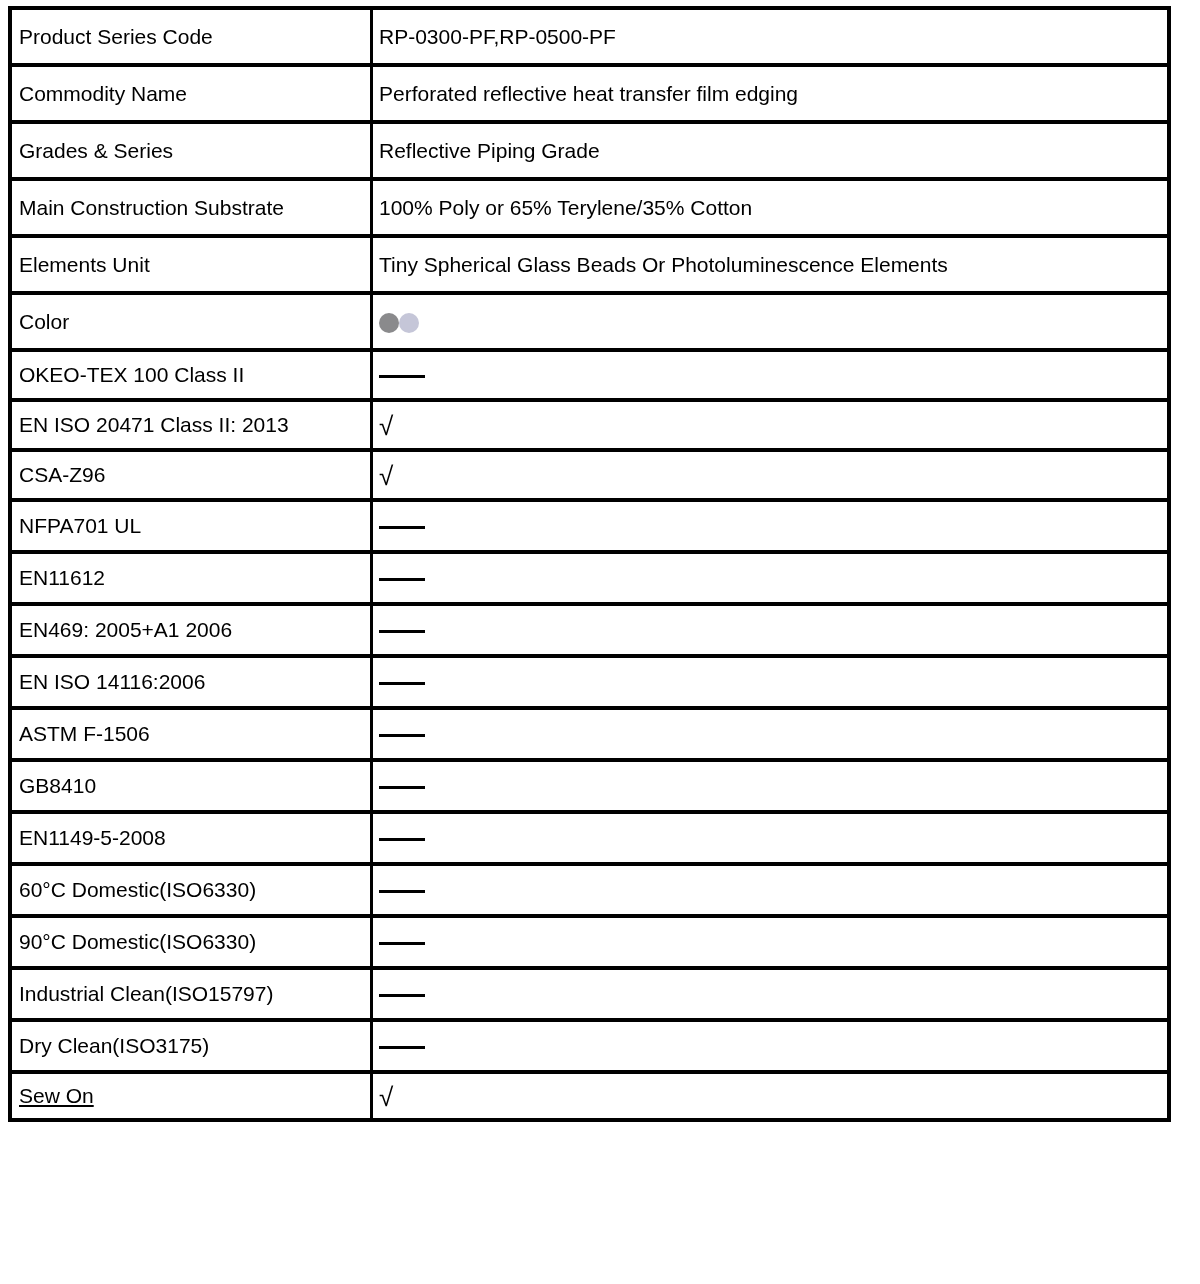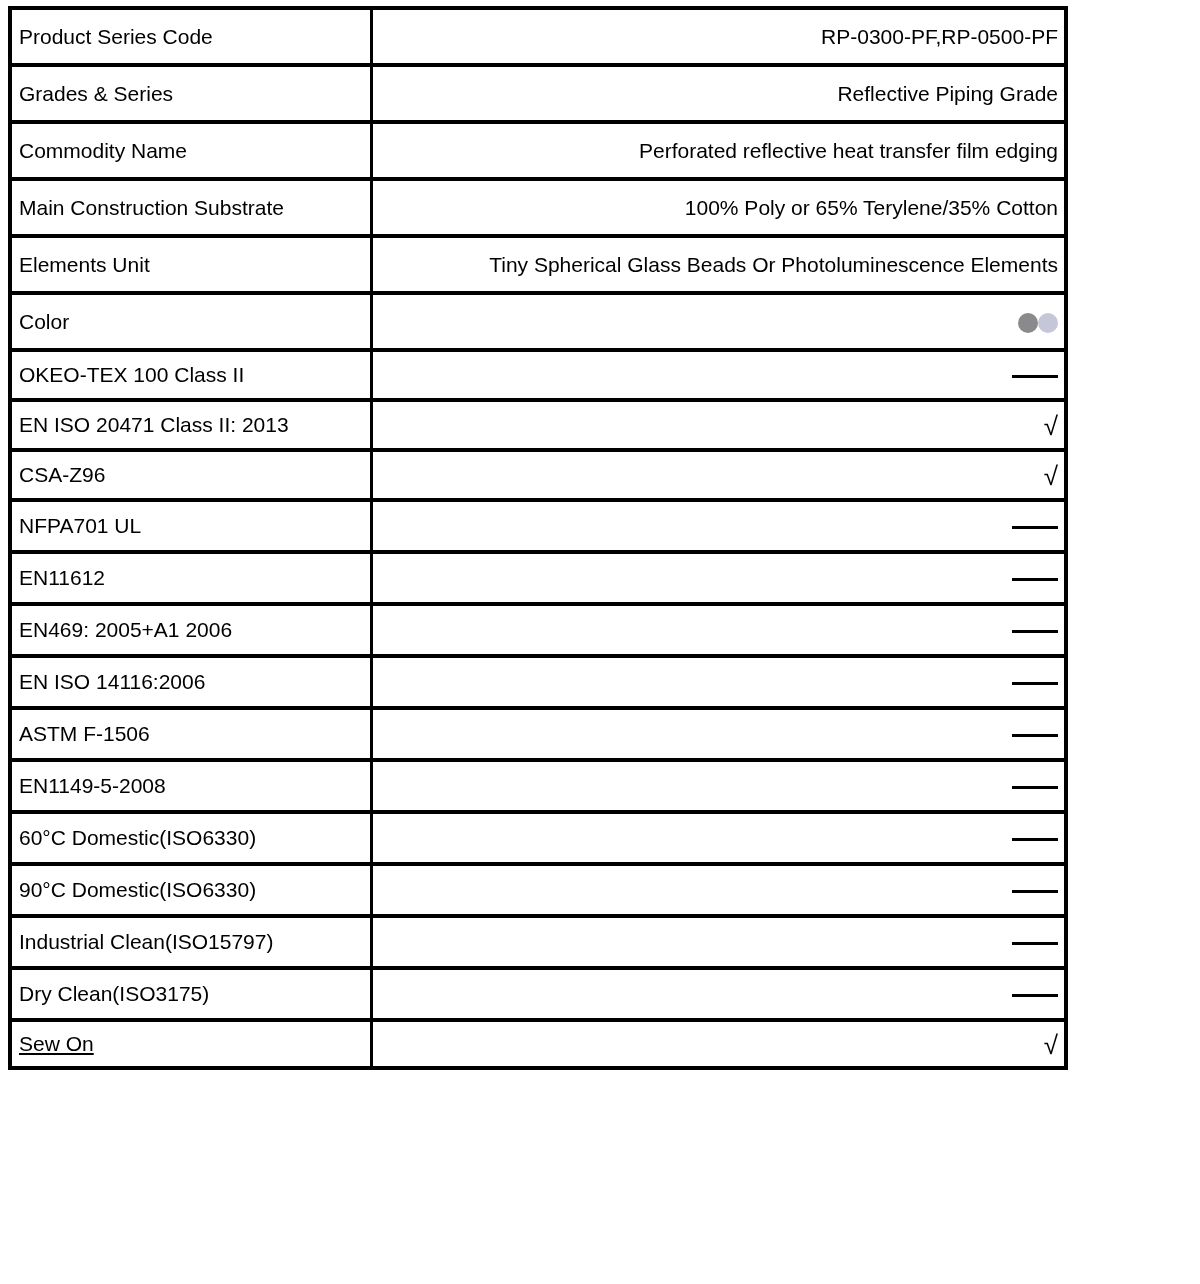--- a/index.html
+++ b/index.html
@@ -13,39 +13,39 @@
     font-family: "Liberation Sans", "DejaVu Sans", sans-serif;
     color: #000000;
     overflow: hidden;
   }
   .table-wrap {
     margin: 6px 0 0 8px;
   }
   table.spec-table {
     border-collapse: collapse;
     table-layout: fixed;
-    width: 1060px;
+    width: 1163px;
     border: 4px solid #000000;
   }
   table.spec-table td {
     border-top: 4px solid #000000;
     border-bottom: 4px solid #000000;
     font-size: 21px;
     vertical-align: middle;
     overflow: hidden;
     white-space: nowrap;
   }
   td.label-cell {
     width: 347px;
     border-right: 3px solid #000000;
     text-align: left;
     padding: 0 4px 0 7px;
   }
   td.value-cell {
-    text-align: right;
+    text-align: left;
     padding: 0 6px;
   }
   
   tr.spec-row            { height: 57px; }
   tr.spec-row.h-short    { height: 50px; }
   tr.spec-row.h-mid      { height: 52px; }
   tr.spec-row.h-last     { height: 48px; text-decoration: underline; }
 
   .check {
     display: inline-block;
@@ -74,26 +74,26 @@
 <body>
 
 <div class="table-wrap">
   <table class="spec-table">
     <tbody>
         <tr class="spec-row">
           <td class="label-cell">Product Series Code</td>
           <td class="value-cell">RP-0300-PF,RP-0500-PF</td>
         </tr>
         <tr class="spec-row">
+          <td class="label-cell">Commodity Name</td>
+          <td class="value-cell">Perforated reflective heat transfer film edging</td>
+        </tr>
+        <tr class="spec-row">
           <td class="label-cell">Grades &amp; Series</td>
           <td class="value-cell">Reflective Piping Grade</td>
-        </tr>
-        <tr class="spec-row">
-          <td class="label-cell">Commodity Name</td>
-          <td class="value-cell">Perforated reflective heat transfer film edging</td>
         </tr>
         <tr class="spec-row">
           <td class="label-cell">Main Construction Substrate</td>
           <td class="value-cell">100% Poly or 65% Terylene/35% Cotton</td>
         </tr>
         <tr class="spec-row">
           <td class="label-cell">Elements Unit</td>
           <td class="value-cell">Tiny Spherical Glass Beads Or Photoluminescence Elements</td>
         </tr>
         <tr class="spec-row">
@@ -126,20 +126,24 @@
         </tr>
         <tr class="spec-row h-mid">
           <td class="label-cell">EN ISO 14116:2006</td>
           <td class="value-cell"><span class="dash"></span></td>
         </tr>
         <tr class="spec-row h-mid">
           <td class="label-cell">ASTM F-1506</td>
           <td class="value-cell"><span class="dash"></span></td>
         </tr>
         <tr class="spec-row h-mid">
+          <td class="label-cell">GB8410</td>
+          <td class="value-cell"><span class="dash"></span></td>
+        </tr>
+        <tr class="spec-row h-mid">
           <td class="label-cell">EN1149-5-2008</td>
           <td class="value-cell"><span class="dash"></span></td>
         </tr>
         <tr class="spec-row h-mid">
           <td class="label-cell">60°C Domestic(ISO6330)</td>
           <td class="value-cell"><span class="dash"></span></td>
         </tr>
         <tr class="spec-row h-mid">
           <td class="label-cell">90°C Domestic(ISO6330)</td>
           <td class="value-cell"><span class="dash"></span></td>

